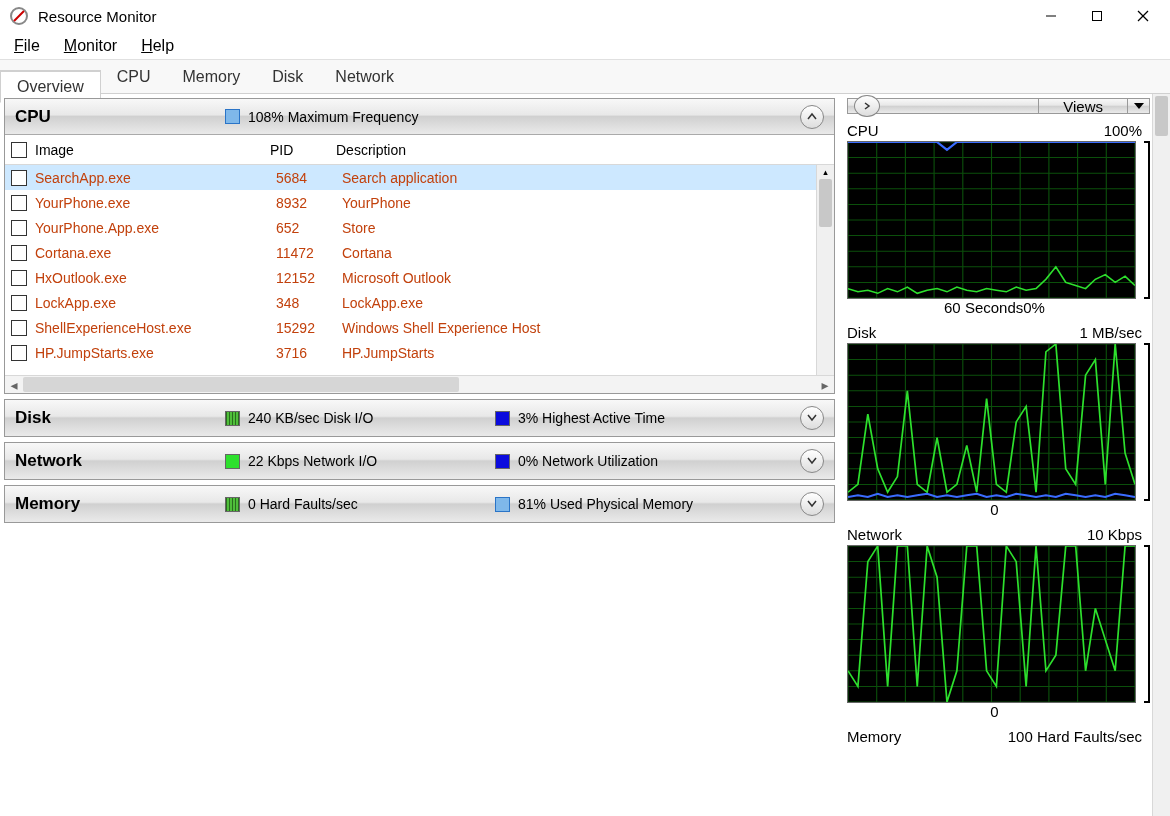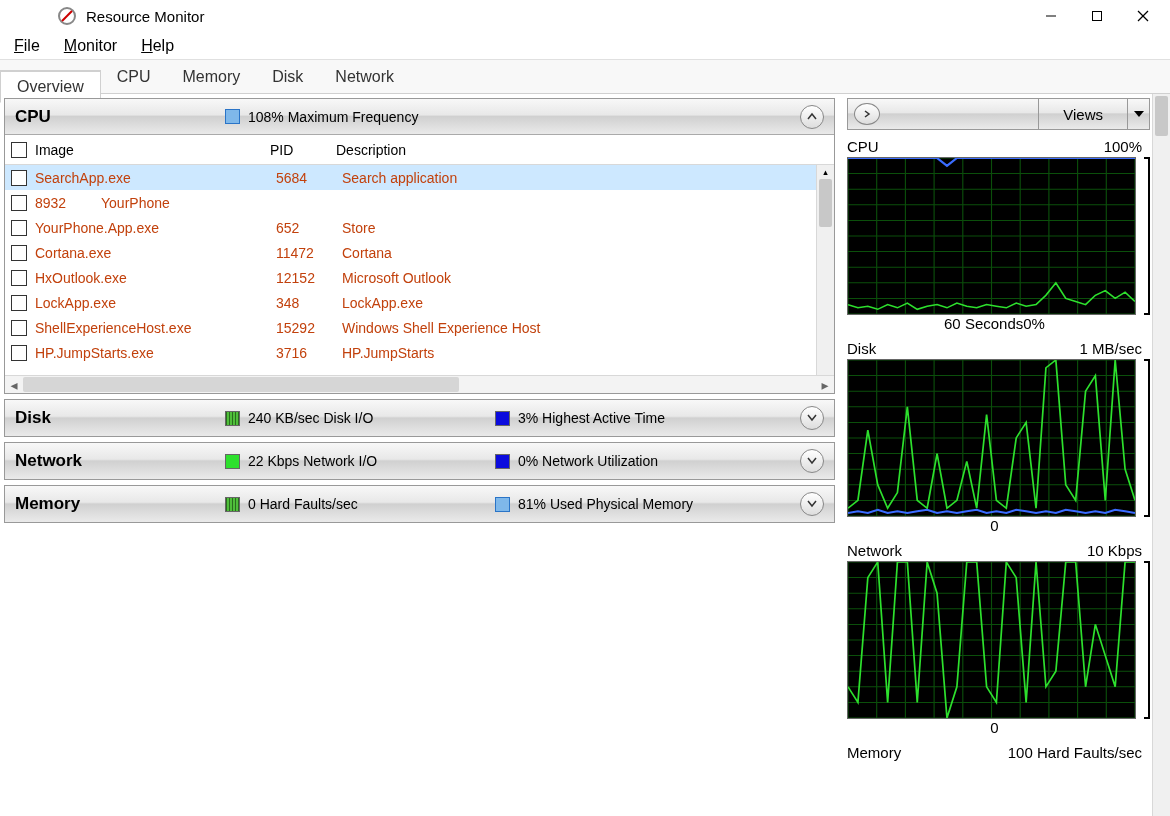--- a/index.html
+++ b/index.html
@@ -1,19 +1,19 @@
 <!DOCTYPE html>
 <html><head>
 <meta charset="utf-8">
 <style>
 * { box-sizing: border-box; margin: 0; padding: 0; font-family: "Segoe UI", Tahoma, sans-serif; }
 body { background: #fff; width: 1170px; height: 816px; overflow: hidden; font-size: 14px; color: #000; }
 
 
-.titlebar { height: 32px; display: flex; align-items: center; padding: 0 4px; margin-left: 48px; }
+.titlebar { height: 32px; display: flex; align-items: center; padding: 0 4px; }
 .titlebar .app-icon { width: 18px; height: 18px; border-radius: 50%; border: 2px solid #888; margin: 0 6px; position: relative; display:inline-block; }
 .titlebar .app-icon::after { content:""; position:absolute; width:2px; height:14px; background:#c00; left:50%; top:50%; transform:translate(-50%,-50%) rotate(45deg); }
 .titlebar .title { font-size: 15px; margin-left: 4px; }
 .titlebar .win-controls { margin-left: auto; display: flex; }
 .titlebar .win-btn { width: 46px; height: 32px; display:flex; align-items:center; justify-content:center; font-size:14px; }
 
 
 .menubar { height: 28px; display:flex; align-items:center; padding: 0 6px; border-bottom: 1px solid #e0e0e0; gap: 8px;}
 .menubar .menu-item { padding: 2px 8px; font-size: 16px; }
 .menubar .menu-item .ul { text-decoration: underline; }
@@ -76,21 +76,21 @@
 .vscroll { position:absolute; right:0; top:0; bottom:0; width:18px; background:#f0f0f0; border-left:1px solid #d8d8d8;}
 .vscroll .vs-thumb{position:absolute;left:2px;right:2px;top:0;height:60px;background:#c8c8c8;border-radius:2px;}
 .vscroll .vs-up{position:absolute;left:0;right:0;top:0;height:14px;font-size:9px;display:flex;align-items:center;justify-content:center;background:#f0f0f0;}
 .hscroll { height:18px; background:#f3f3f3; border-top:1px solid #d8d8d8; display:flex; align-items:center;}
 .hscroll .hs-btn{width:18px;text-align:center;color:#666;}
 .hscroll .hs-track{flex:1;position:relative;height:100%;}
 .hscroll .hs-thumb{position:absolute;left:0;top:1px;bottom:1px;width:55%;background:#d6d6d6;border-radius:2px;}
 
 
 .views-bar {
-  height:32px;
+  height:16px;
   border:1px solid #999;
   background: linear-gradient(to bottom, #f8f8f8 0%, #e8e8e8 45%, #d0d0d0 50%, #eaeaea 100%);
   display:flex; align-items:center; margin-bottom:8px;
 }
 .views-bar .nav-btn{width:26px;height:22px;border:1px solid #888;border-radius:50%;background:linear-gradient(to bottom,#fff,#ddd);margin:0 6px;display:flex;align-items:center;justify-content:center;font-size:12px;}
 .views-btn {
   margin-left:auto; height:100%; display:flex;align-items:center; border-left:1px solid #999;
 }
 .views-btn .lbl{padding:0 24px;font-size:15px;}
 .views-btn .dd{width:22px;height:100%;border-left:1px solid #999;display:flex;align-items:center;justify-content:center;}
@@ -178,20 +178,21 @@
         </div>
         <div class="table-body" id="tbody">
           <div class="row sel">
               <span class="chk"></span>
               <span class="c-img">SearchApp.exe</span>
               <span class="c-pid">5684</span>
               <span class="c-desc">Search application</span>
             </div>
             <div class="row">
               <span class="chk"></span>
+              <span class="c-img">YourPhone.exe</span>
               <span class="c-pid">8932</span>
               <span class="c-desc">YourPhone</span>
             </div>
             <div class="row">
               <span class="chk"></span>
               <span class="c-img">YourPhone.App.exe</span>
               <span class="c-pid">652</span>
               <span class="c-desc">Store</span>
             </div>
             <div class="row">

